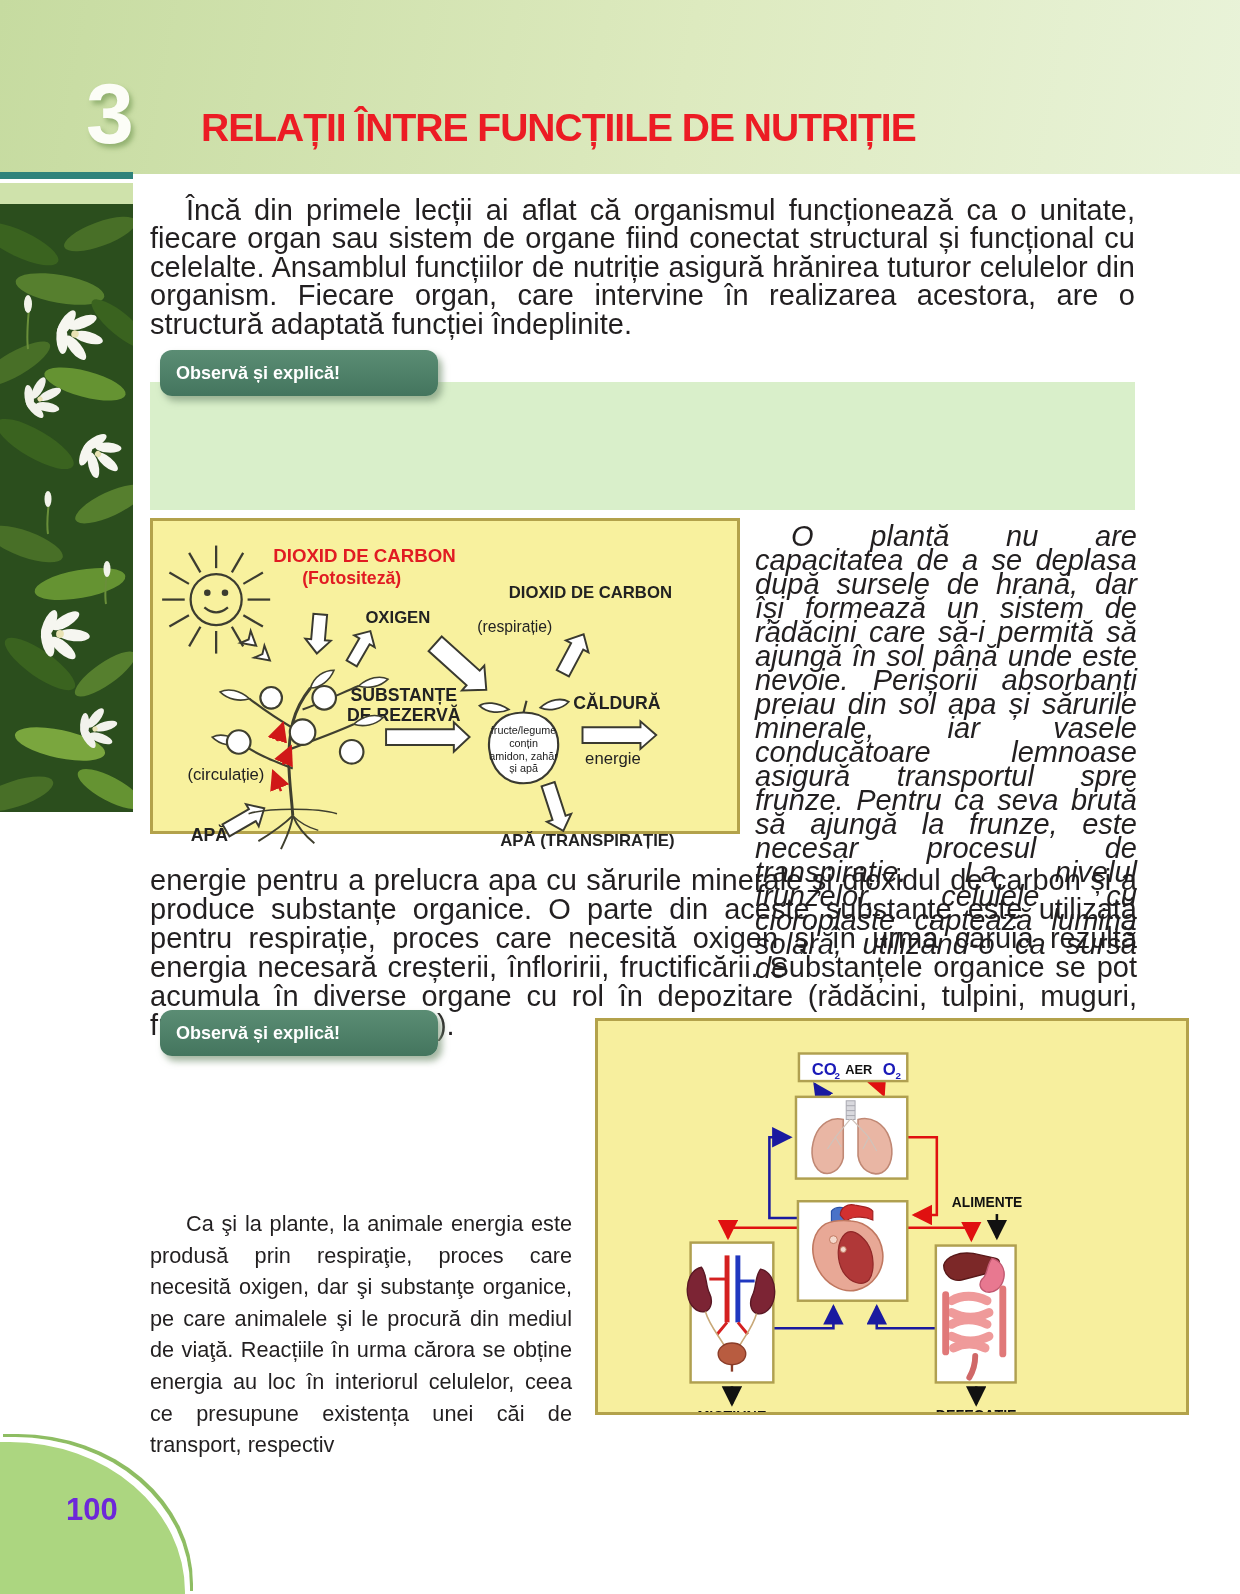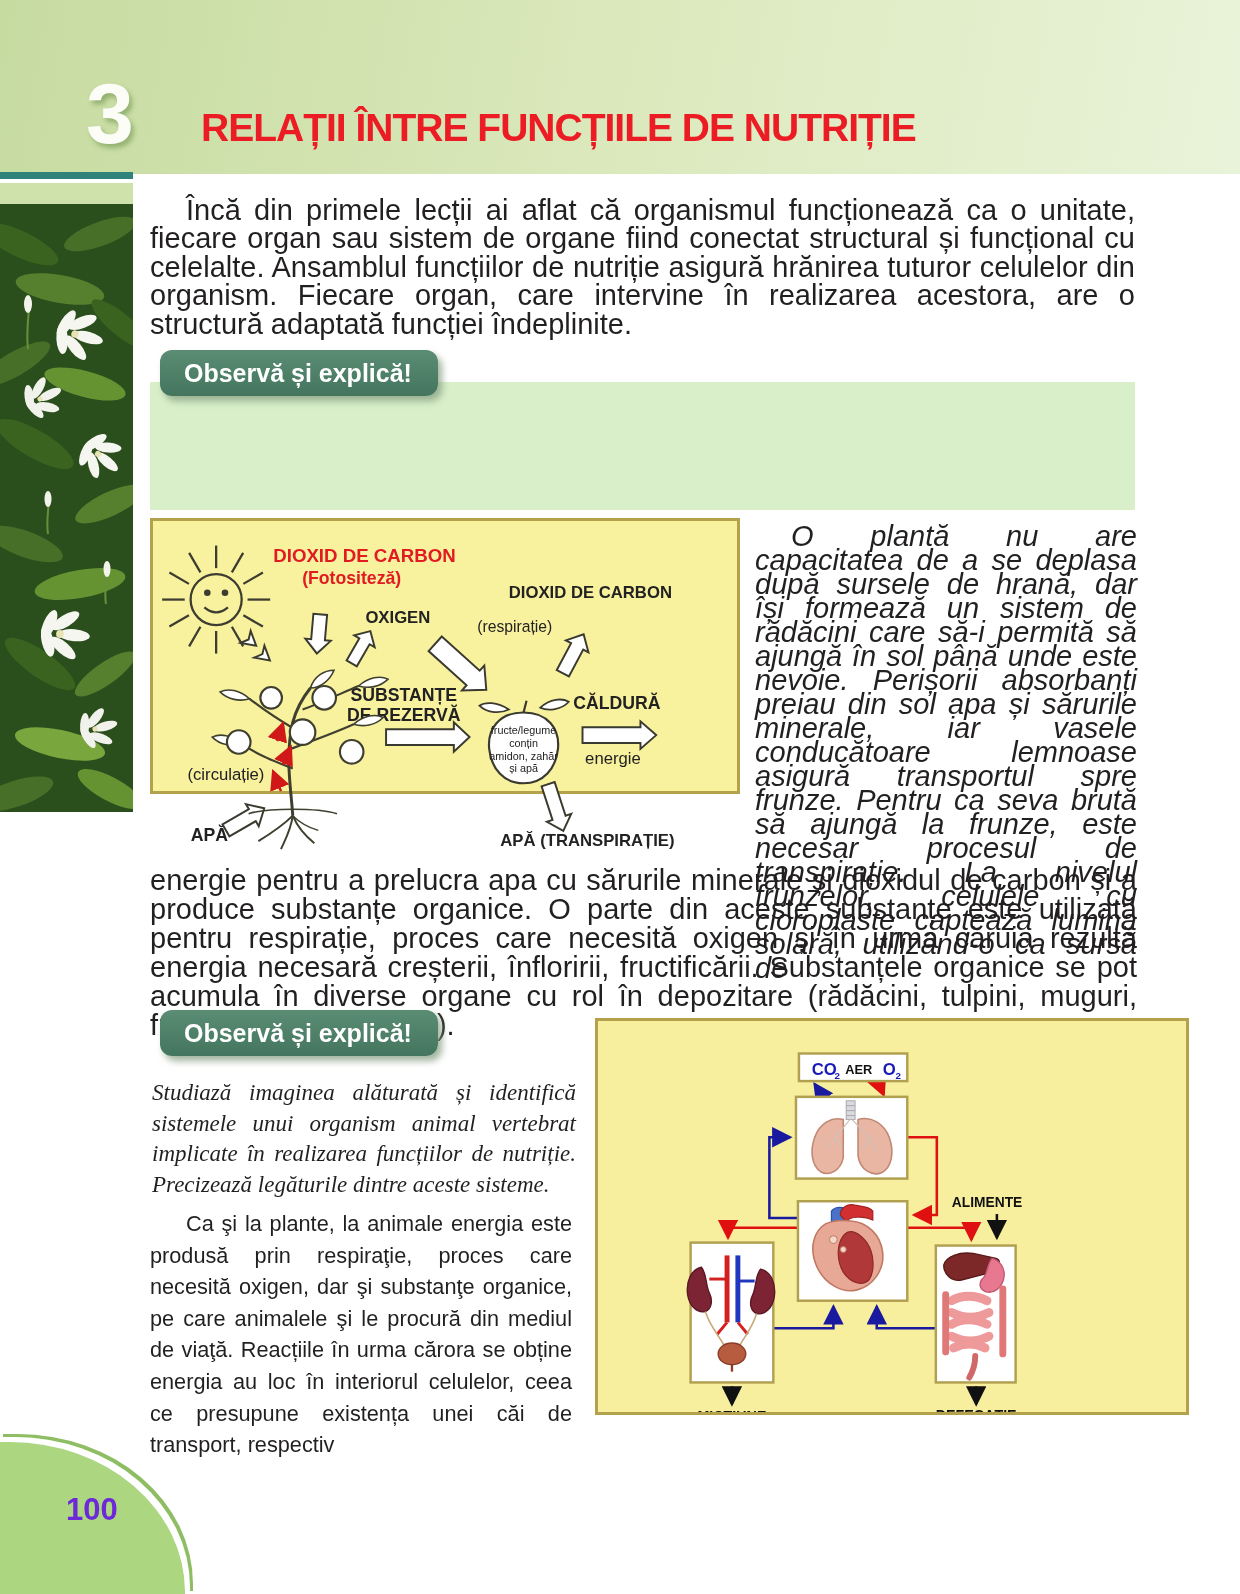--- a/index.html
+++ b/index.html
@@ -12,30 +12,30 @@
      background:linear-gradient(100deg,#c6dba0 0%,#ddeabf 55%,#e9f3d9 100%);}
   #chapter-number{left:86px;top:70px;font-size:86px;font-weight:bold;color:#fcfdf7;
      text-shadow:3px 4px 5px rgba(100,140,70,.55);line-height:1;}
   #page-title{left:155px;top:106px;font-size:39px;font-weight:bold;color:#ec1c24;letter-spacing:-1px;margin-left:46px;}
   #teal-bar{left:0;top:172px;width:133px;height:7px;background:#2f837b;}
   #green-blockette{left:0;top:183px;width:133px;height:21px;background:#cfe2ab;}
   #side-photo{left:0;top:204px;width:133px;height:608px;}
   
   .para{font-size:29px;line-height:28.4px;text-align:justify;}
   #intro-paragraph{left:150px;top:196px;width:985px;text-indent:36px;}
-  .badge{width:278px;height:46px;border-radius:12px;color:#ffffff;font-size:25px;font-weight:bold;
-     line-height:46px;padding-left:24px;box-sizing:border-box;
+  .badge{width:278px;height:46px;border-radius:12px;color:#ffffff;font-size:18px;font-weight:bold;
+     line-height:46px;padding-left:16px;box-sizing:border-box;
      background:linear-gradient(180deg,#5b8d74 0%,#44755e 100%);
      box-shadow:4px 5px 7px rgba(130,155,125,.75);z-index:3;}
   #badge-1{left:160px;top:350px;}
   #badge-2{left:160px;top:1010px;}
   #greenbox-1{left:150px;top:382px;width:985px;height:128px;background:#d9efca;z-index:1;}
   #greenbox-1-text{left:160px;top:405px;width:962px;font-style:italic;font-size:22px;
      line-height:31.5px;text-align:justify;z-index:2;}
-  #yellow-box-1{left:150px;top:518px;width:590px;height:276px;background:#f8f19e;
+  #yellow-box-1{left:150px;top:518px;width:590px;height:316px;background:#f8f19e;
      border:3px solid #b3a24b;box-sizing:border-box;}
   #plant-right-paragraph{left:755px;top:524px;width:382px;text-indent:36px;line-height:24px;font-style:italic;}
   #plant-bottom-paragraph{left:150px;top:866px;width:987px;line-height:29px;}
   #serif-note{left:152px;top:1078px;width:424px;font-family:"Liberation Serif",serif;
      font-style:italic;font-size:23px;line-height:30.5px;text-align:justify;}
   #animal-paragraph{left:150px;top:1208px;width:422px;font-size:21.7px;line-height:31.6px;text-indent:36px;}
   #yellow-box-2{left:595px;top:1018px;width:594px;height:397px;background:#f7ef9e;
      border:3px solid #b3a24b;box-sizing:border-box;}
   
   #corner-shape{left:0;top:1437px;width:190px;height:157px;background:#acd680;
@@ -232,21 +232,20 @@
         <text x="375" y="243" text-anchor="middle" font-size="11" fill="#222">amidon, zahăr</text>
         <text x="375" y="256" text-anchor="middle" font-size="11" fill="#222">și apă</text>
       </g>
     </svg>
   </div>
 
   <div class="abs para" id="plant-right-paragraph">O plantă nu are capacitatea de a se deplasa după sursele de hrană, dar își formează un sistem de rădăcini care să-i permită să ajungă în sol până unde este nevoie. Perișorii absorbanți preiau din sol apa și sărurile minerale, iar vasele conducătoare lemnoase asigură transportul spre frunze. Pentru ca seva brută să ajungă la frunze, este necesar procesul de transpirație. La nivelul frunzelor, celulele cu cloroplaste captează lumina solară, utilizând-o ca sursă de</div>
   <div class="abs para" id="plant-bottom-paragraph">energie pentru a prelucra apa cu sărurile minerale și dioxidul de carbon și a produce substanțe organice. O parte din aceste substanțe este utilizată pentru respirație, proces care necesită oxigen și în urma căruia rezultă energia necesară creșterii, înfloririi, fructificării. Substanțele organice se pot acumula în diverse organe cu rol în depozitare (rădăcini, tulpini, muguri, frunze, fructe, semințe).</div>
 
   <div class="abs badge" id="badge-2">Observă și explică!</div>
-  <div class="abs" id="serif-note">Studiază imaginea alăturată și identifică sistemele unui organism animal vertebrat implicate în realizarea funcțiilor de nutriție. Precizează legăturile dintre aceste sisteme.</div>
   <div class="abs para" id="animal-paragraph">Ca şi la plante, la animale energia este produsă prin respiraţie, proces care necesită oxigen, dar şi substanţe organice, pe care animalele şi le procură din mediul de viaţă. Reacțiile în urma cărora se obține energia au loc în interiorul celulelor, ceea ce presupune existența unei căi de transport, respectiv</div>
 
   <div class="abs" id="yellow-box-2">
     <svg width="524" height="391" viewBox="0 0 530 397">
       <defs>
         <marker id="ab" markerWidth="9" markerHeight="9" refX="7" refY="4" orient="auto">
           <path d="M0,0 L8,4 L0,8 Z" fill="#1a1aa0"></path>
         </marker>
         <marker id="ar" markerWidth="9" markerHeight="9" refX="7" refY="4" orient="auto">
           <path d="M0,0 L8,4 L0,8 Z" fill="#e01010"></path>

